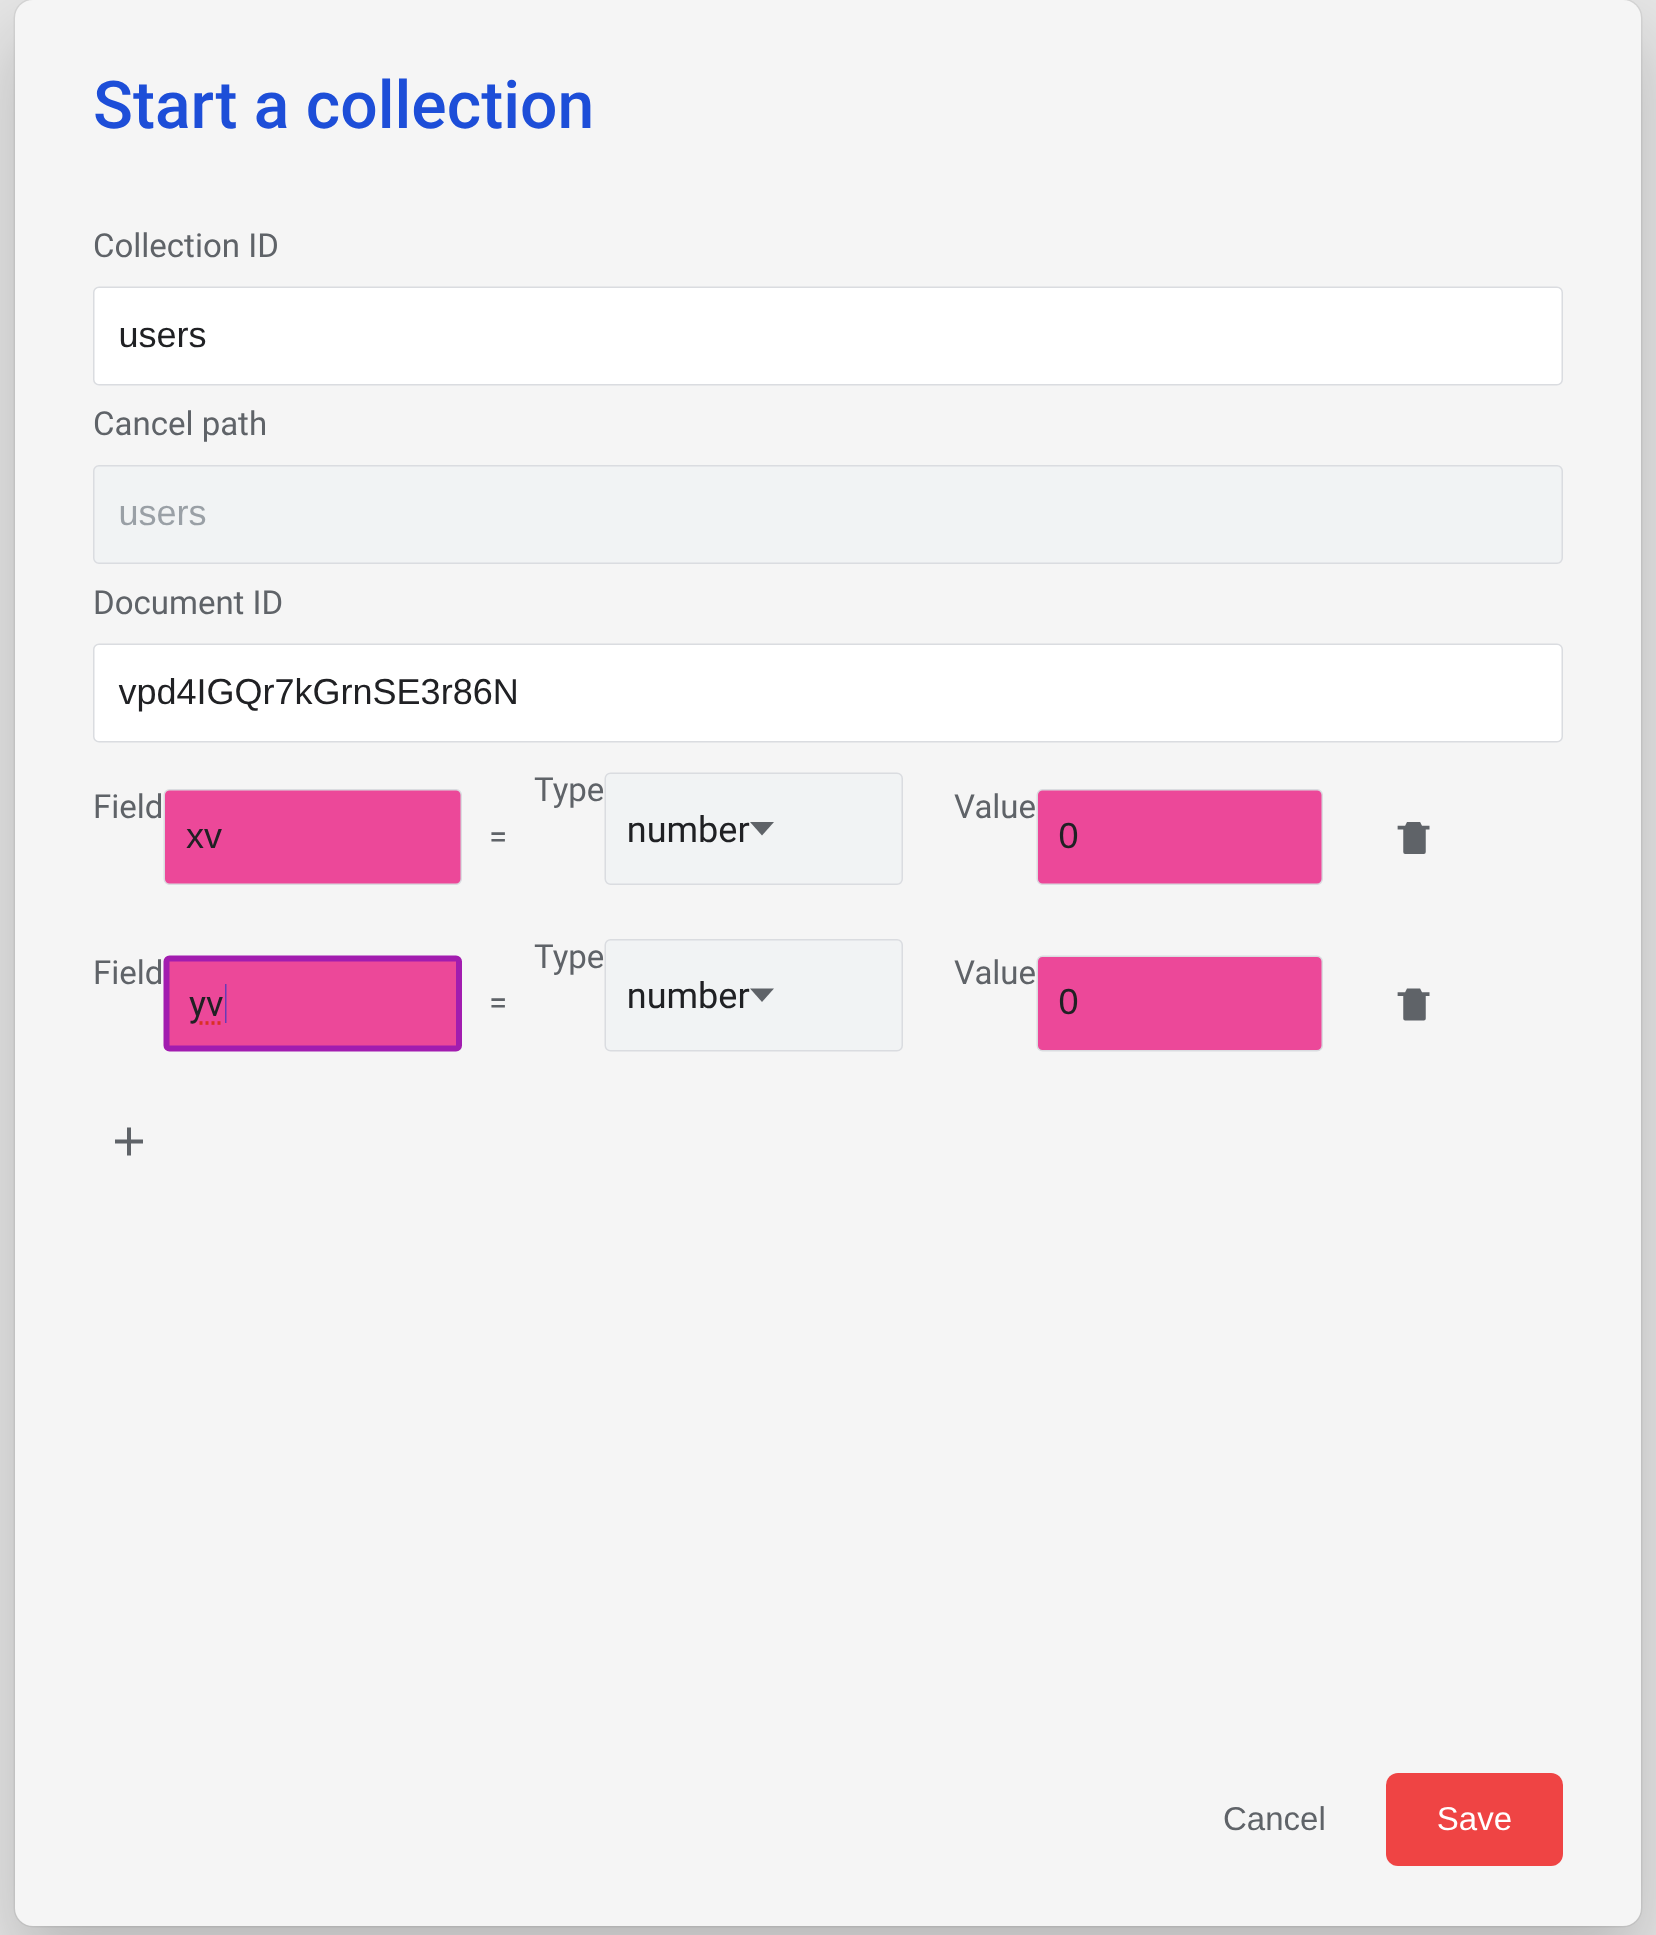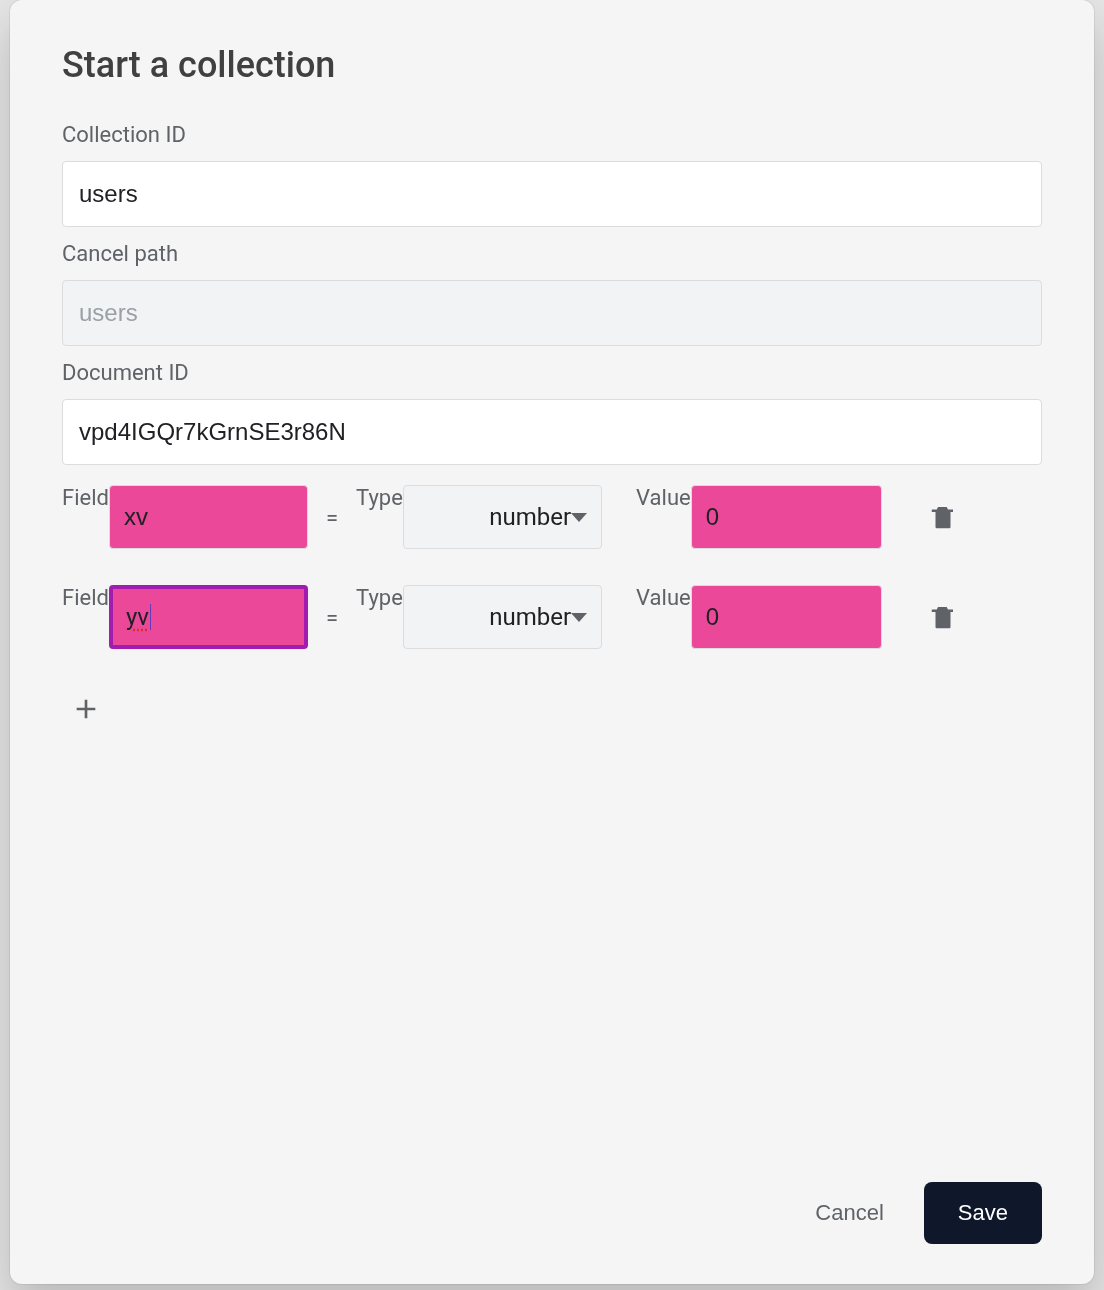--- a/index.html
+++ b/index.html
@@ -15,24 +15,24 @@
       position: absolute;
       top: 0; left: 10px; right: 10px; bottom: 6px;
       background: #f5f5f5;
       border-radius: 12px;
       box-shadow: 0 0 0 1px rgba(0,0,0,0.06), 0 24px 48px rgba(0,0,0,0.2);
       padding: 44px 52px 40px 52px;
       display: flex;
       flex-direction: column;
     }
     .title {
-      font-size: 36px;
+      font-size: 44px;
       font-weight: 500;
-      color: #404040;
-      margin-bottom: 36px;
+      color: #1d4ed8;
+      margin-bottom: 56px;
     }
     .field-group { margin-bottom: 14px; }
     .field-label {
       font-size: 22px;
       color: #5f6368;
       margin-bottom: 14px;
     }
     .text-input {
       width: 100%;
       height: 66px;
@@ -74,30 +74,30 @@
       border: 1px solid #dadce0;
       border-radius: 4px;
       outline: none;
     }
     .small-input.focused {
       border: 4px solid #a21caf;
       padding: 0 13px;
     }
     .select-box {
       width: 100%;
-      height: 64px;
+      height: 75px;
       padding: 0 14px;
       font-size: 24px;
       color: #202124;
       background: #f1f3f4;
       border: 1px solid #dadce0;
       border-radius: 4px;
       display: flex;
       align-items: center;
-      justify-content: flex-end;
+      justify-content: flex-start;
       cursor: pointer;
     }
     .equals-wrap { display:flex; align-items:center; height:64px; }
     .equals-wrap span { font-size:22px; color:#5f6368; }
     .trash-wrap { display:flex; align-items:center; height:64px; margin-left:28px; }
     .trash-icon { width: 30px; height: 34px; fill: #5f6368; cursor: pointer; }
     .chevron { width:0; height:0; border-left:8px solid transparent; border-right:8px solid transparent; border-top:9px solid #5f6368; }
     .add-row { margin-top: 30px; }
     .plus-btn {
       width: 48px; height: 48px;
@@ -114,21 +114,21 @@
       font-size: 22px;
       color: #5f6368;
       background: none;
       border: none;
       cursor: pointer;
       padding: 14px 10px;
     }
     .btn-primary {
       font-size: 22px;
       color: #fff;
-      background: #0f172a;
+      background: #ef4444;
       border: none;
       border-radius: 8px;
       padding: 18px 34px;
       cursor: pointer;
     }
     .spellerr {
       text-decoration-line: underline;
       text-decoration-style: dotted;
       text-decoration-color: #d93025;
       text-underline-offset: 4px;

